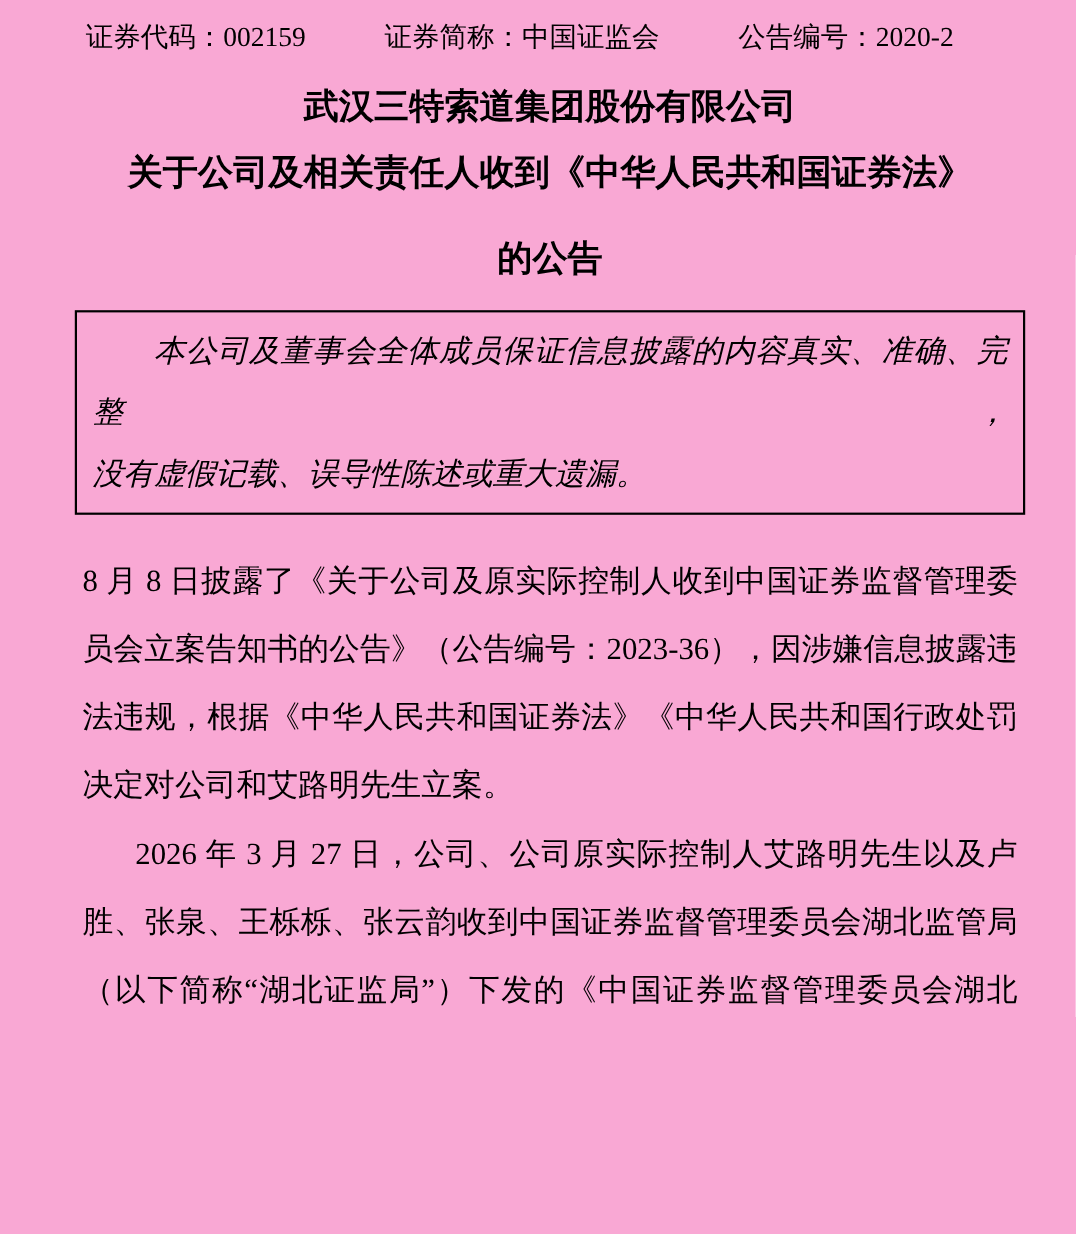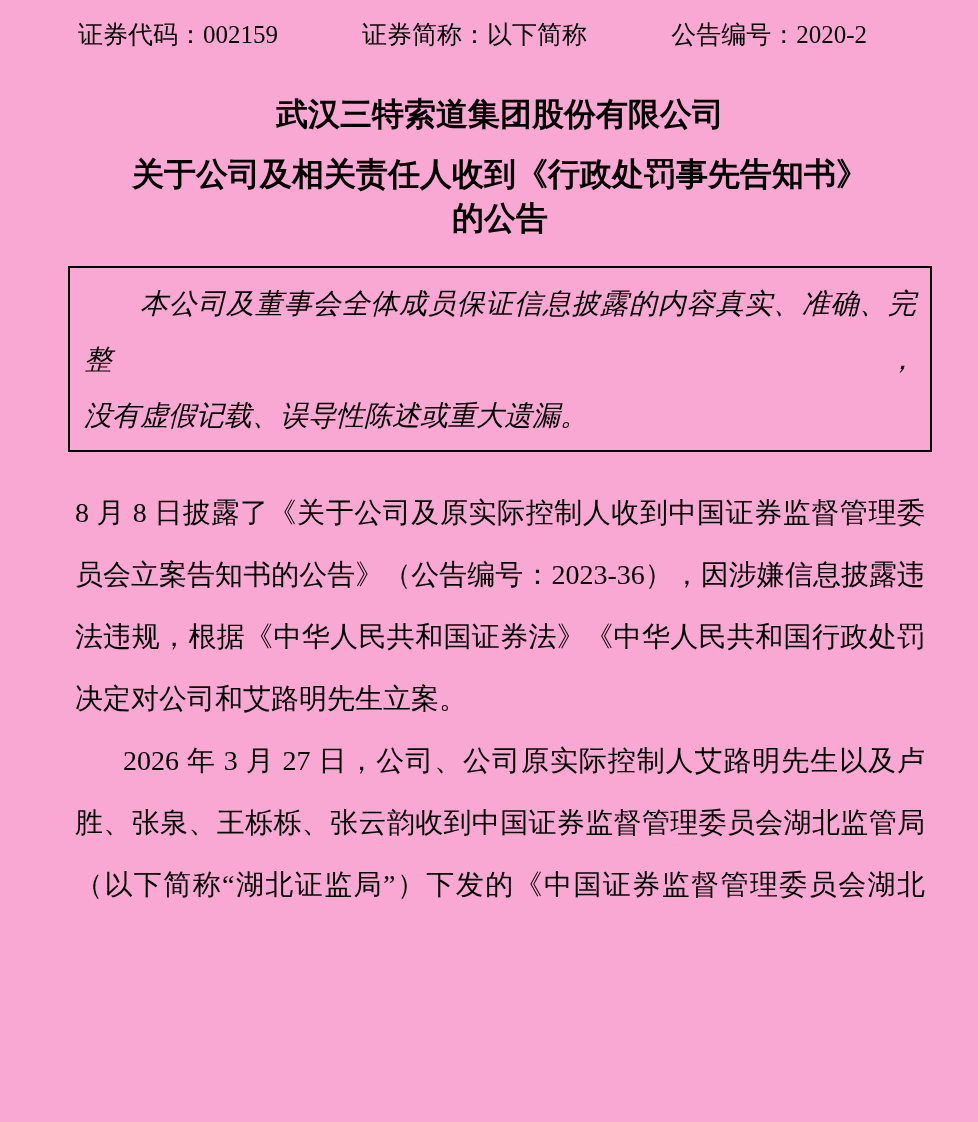--- a/index.html
+++ b/index.html
@@ -30,23 +30,23 @@
   }
   
   .title-block {
     text-align: center;
     font-weight: bold;
   }
   .title-line {
     font-size: 32px;
     line-height: 44px;
   }
-  .title-line-1 { margin-top: 42px; }
+  .title-line-1 { margin-top: 24px; }
   .title-line-2 { margin-top: 16px; }
-  .title-line-3 { }
+  .title-line-3 { margin-top: 34px; }
   
   .statement-box {
     margin: 26px -7px 4px -7px;
     border: 2px solid #000000;
     padding: 8px 14px 6px 14px;
     font-style: italic;
     font-size: 28px;
   }
   .statement-box .line {
     line-height: 56px;
@@ -68,27 +68,27 @@
   .line.last { text-align-last: left; }
   .doc-body .line.first { text-indent: 48px; }
 </style>
 </head>
 <body>
 
 <div class="page">
 
   <div class="doc-header">
     <span>证券代码：002159</span>
-    <span>证券简称：以下简称</span>
+    <span>证券简称：中国证监会</span>
     <span>公告编号：2020-2</span>
   </div>
 
   <div class="title-block">
     <div class="title-line title-line-1">武汉三特索道集团股份有限公司</div>
-    <div class="title-line title-line-2">关于公司及相关责任人收到《行政处罚事先告知书》</div>
+    <div class="title-line title-line-2">关于公司及相关责任人收到《中华人民共和国证券法》</div>
     <div class="title-line title-line-3">的公告</div>
   </div>
 
   <div class="statement-box">
       <div class="line first">本公司及董事会全体成员保证信息披露的内容真实、准确、完整，</div>
       <div class="line last">没有虚假记载、误导性陈述或重大遗漏。</div>
     </div>
 
   <div class="doc-body">
     <div class="paragraph">

